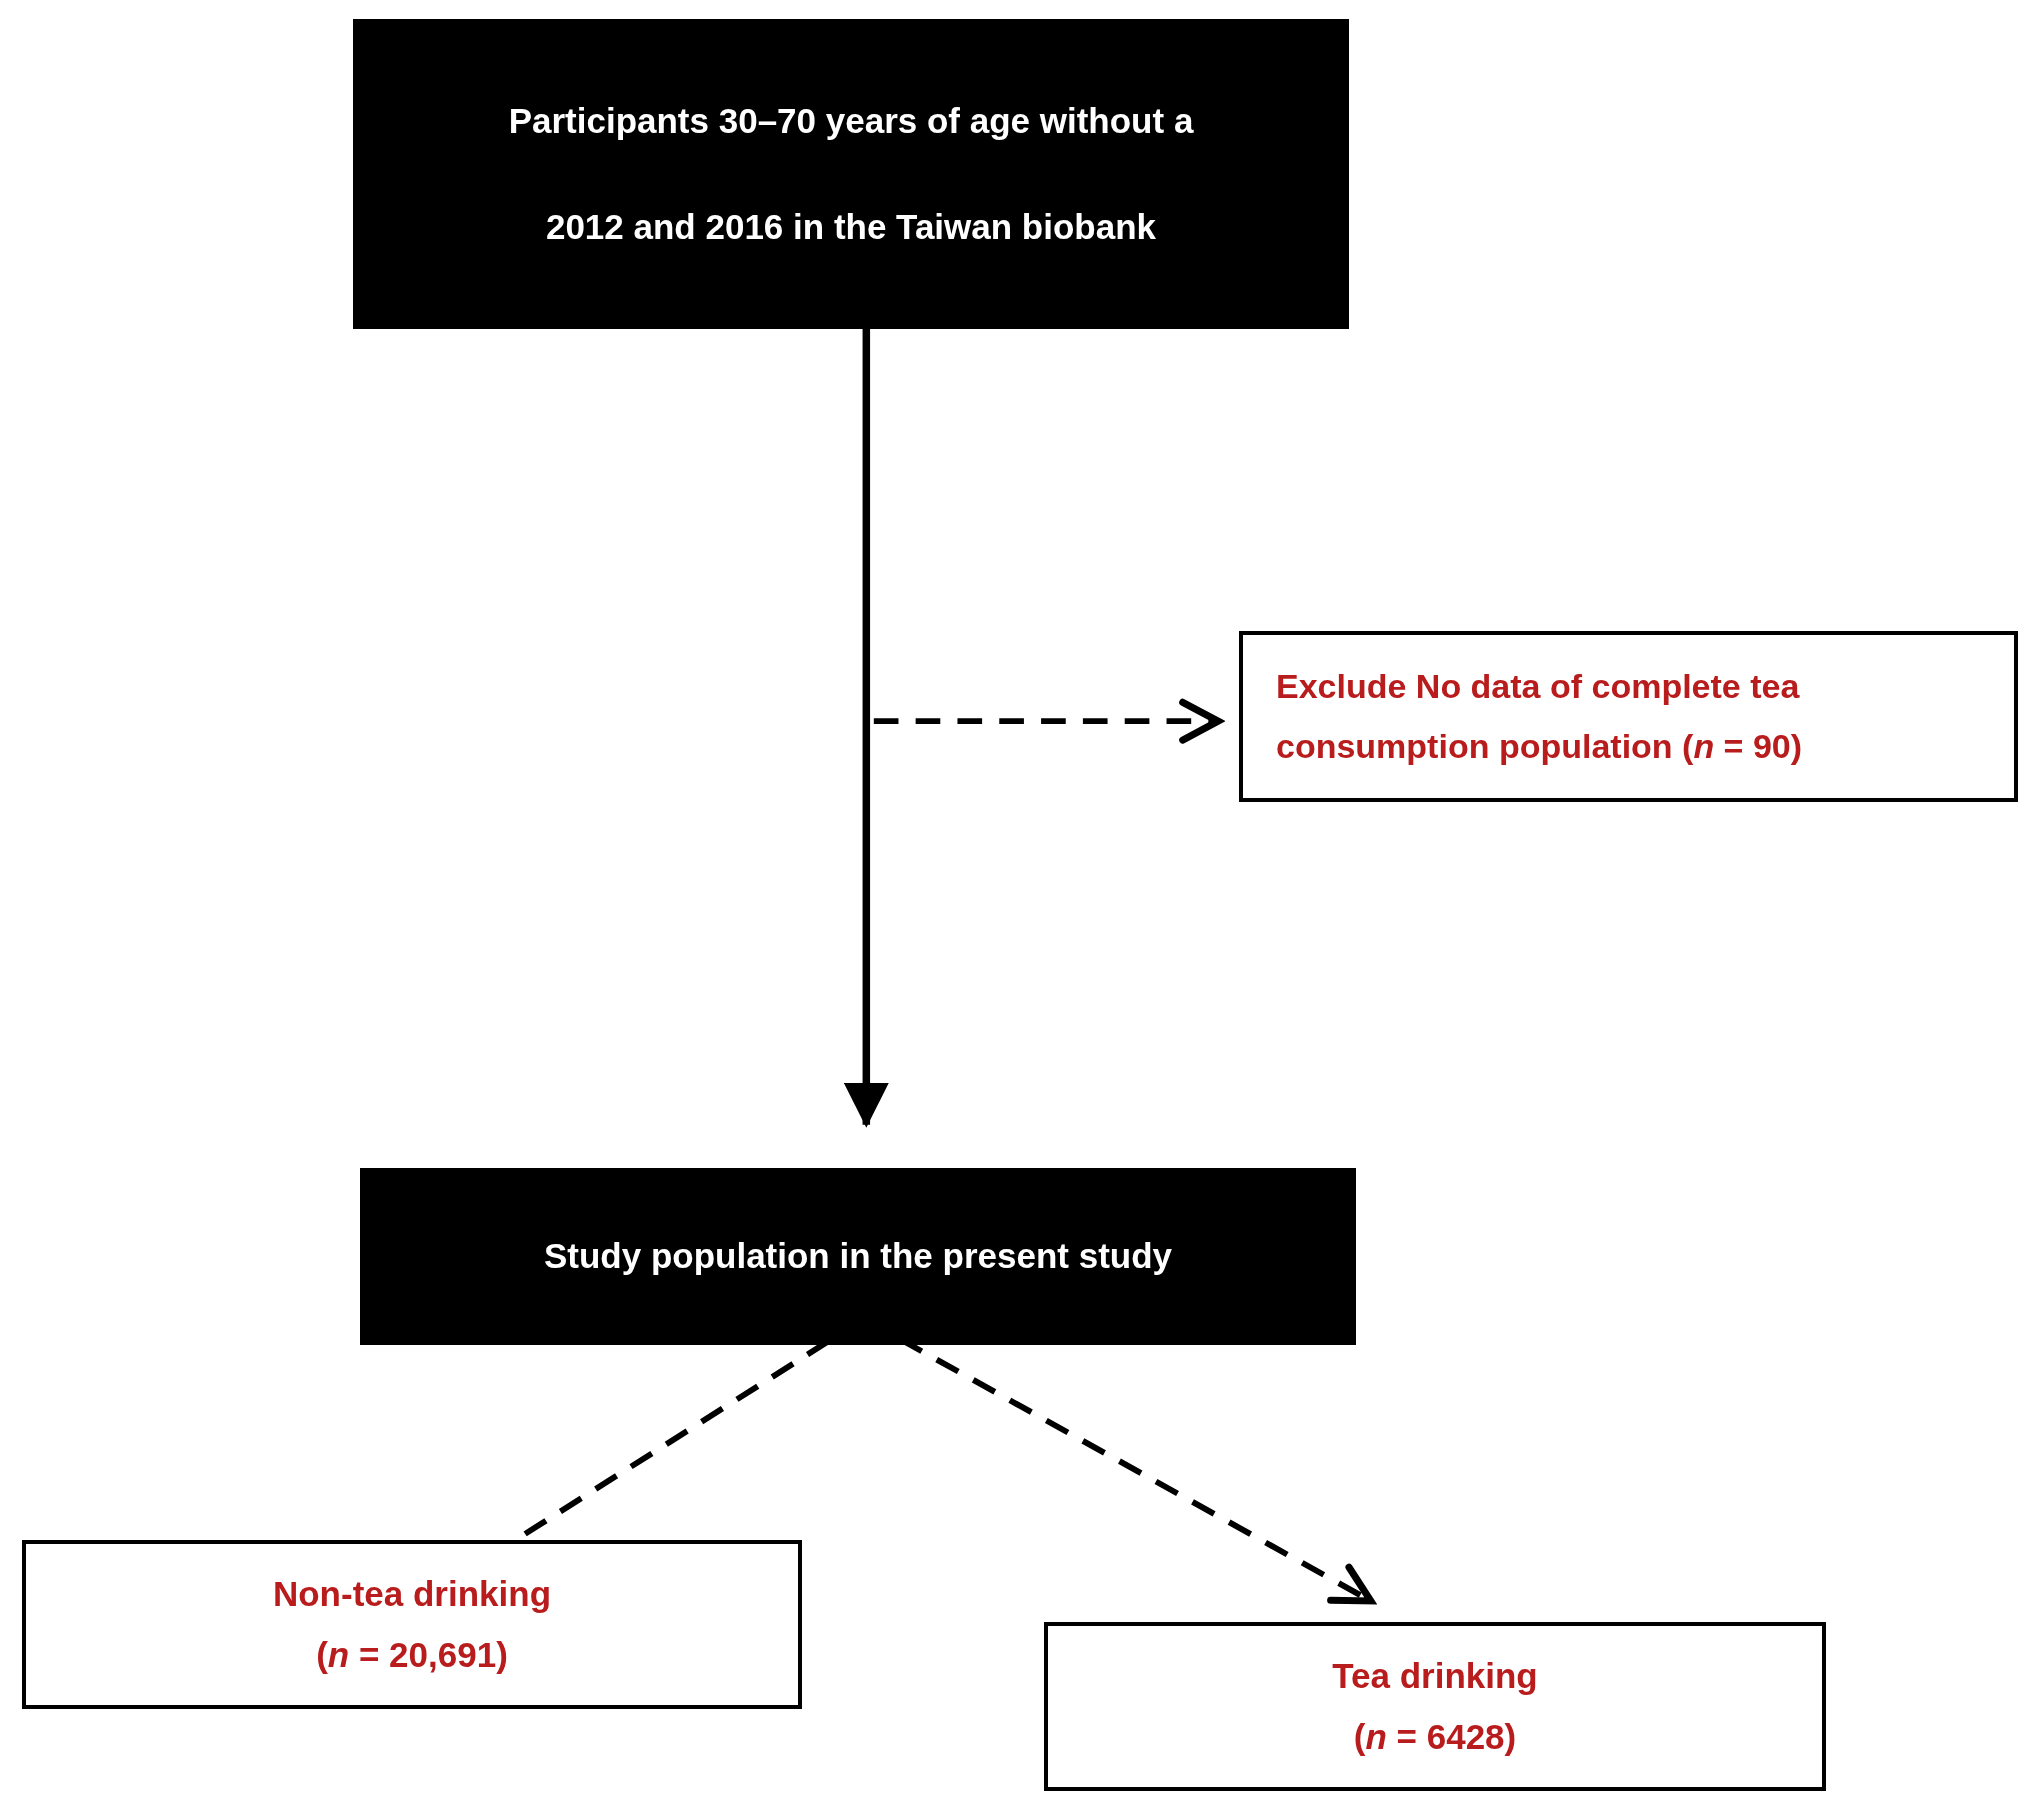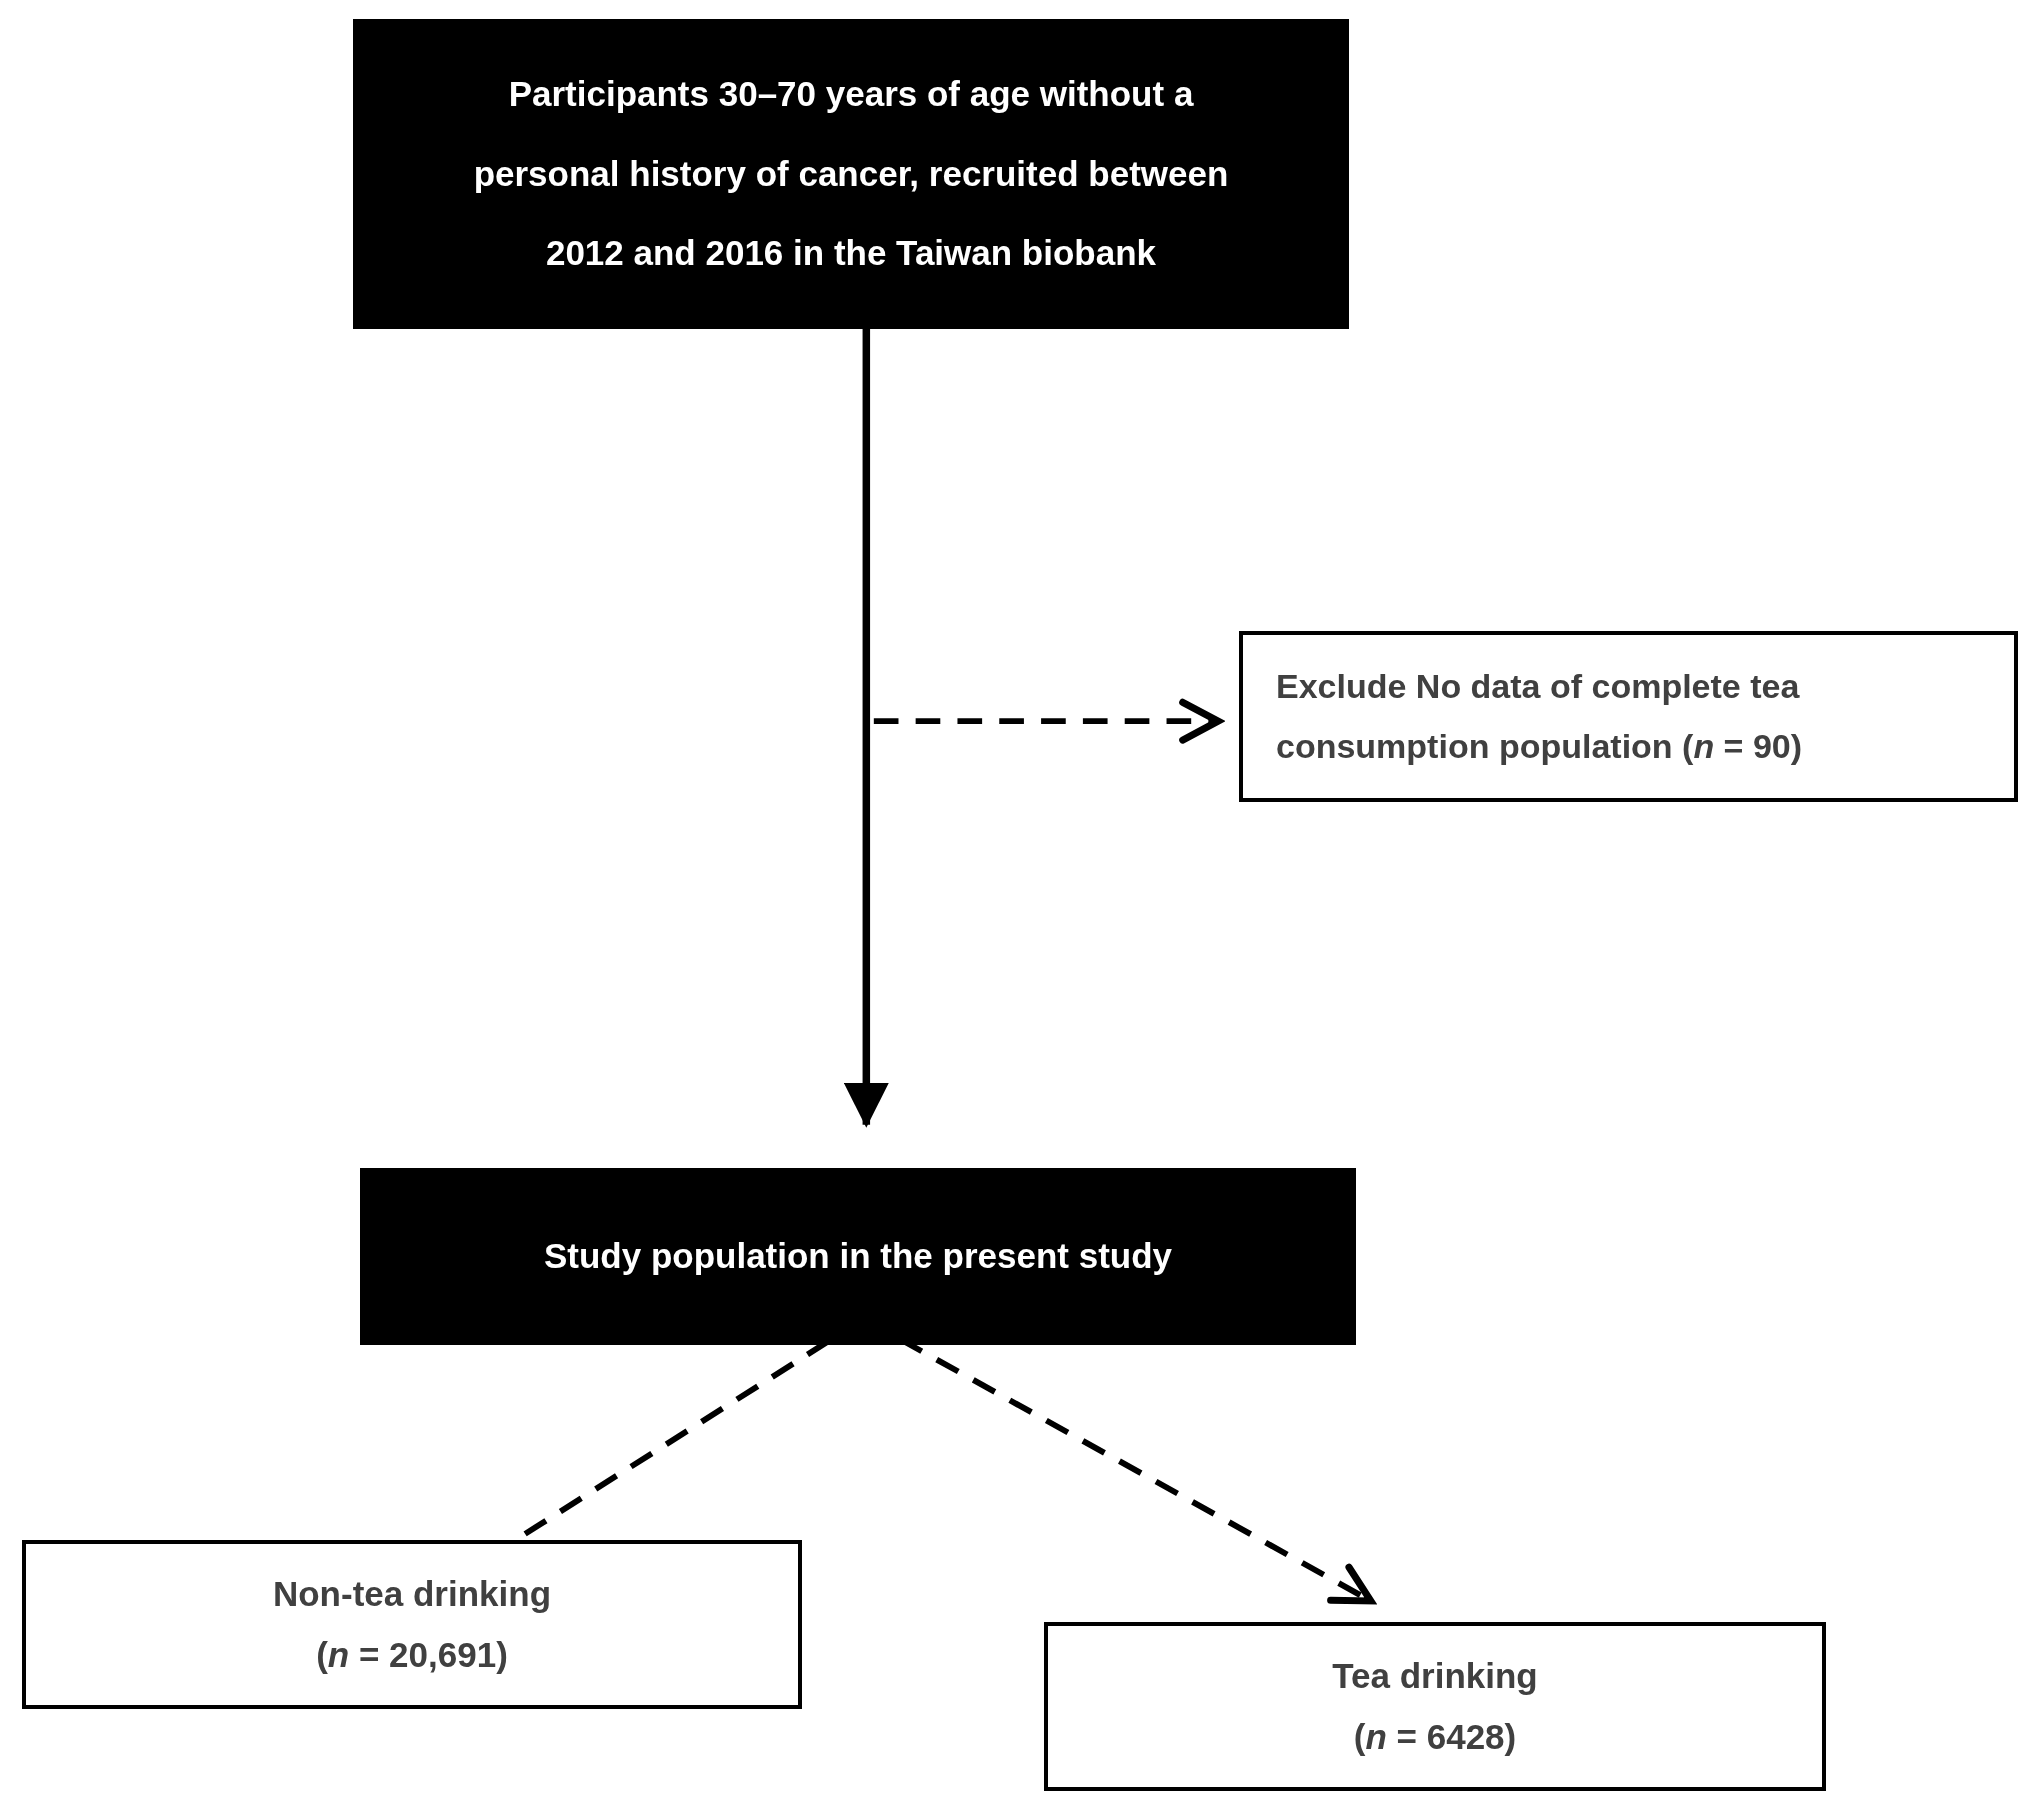--- a/index.html
+++ b/index.html
@@ -34,21 +34,21 @@
     line-height: 1.1;
   }
   .black-box {
     background: #000000;
     color: #ffffff;
     text-align: center;
   }
   .white-box {
     background: #ffffff;
     border: 4.8px solid #000000;
-    color: #404040;
+    color: #b91c1c;
   }
   .top-box {
     left: 353px;
     top: 19px;
     width: 996px;
     height: 310px;
     font-size: 35px;
     padding: 15px 21.4px;
   }
   .exclude-box {
@@ -106,21 +106,20 @@
       </marker>
     </defs>
     <line x1="1616" y1="613" x2="1616" y2="2098" stroke="#000000" stroke-width="14" marker-end="url(#triHead)"></line>
     <line x1="1630" y1="1345" x2="2270" y2="1345" stroke="#000000" stroke-width="11" stroke-dasharray="46 32" marker-end="url(#openHead)"></line>
     <line x1="1611" y1="2460" x2="800" y2="2975" stroke="#000000" stroke-width="11" stroke-dasharray="46 32" marker-end="url(#openHead)"></line>
     <line x1="1611" y1="2460" x2="2555" y2="2985" stroke="#000000" stroke-width="11" stroke-dasharray="46 32" marker-end="url(#openHead)"></line>
   </svg>
 
   <div class="box black-box top-box">
     <div class="line">Participants 30–70 years of age without a</div>
-    <div class="line">personal history of cancer, recruited between</div>
     <div class="line">2012 and 2016 in the Taiwan biobank</div>
   </div>
 
   <div class="box white-box exclude-box">
     <div class="line">Exclude No data of complete tea</div>
     <div class="line"><span>consumption population (</span><span class="it">n</span><span> = 90)</span></div>
   </div>
 
   <div class="box black-box middle-box">
     <div class="line">Study population in the present study</div>

